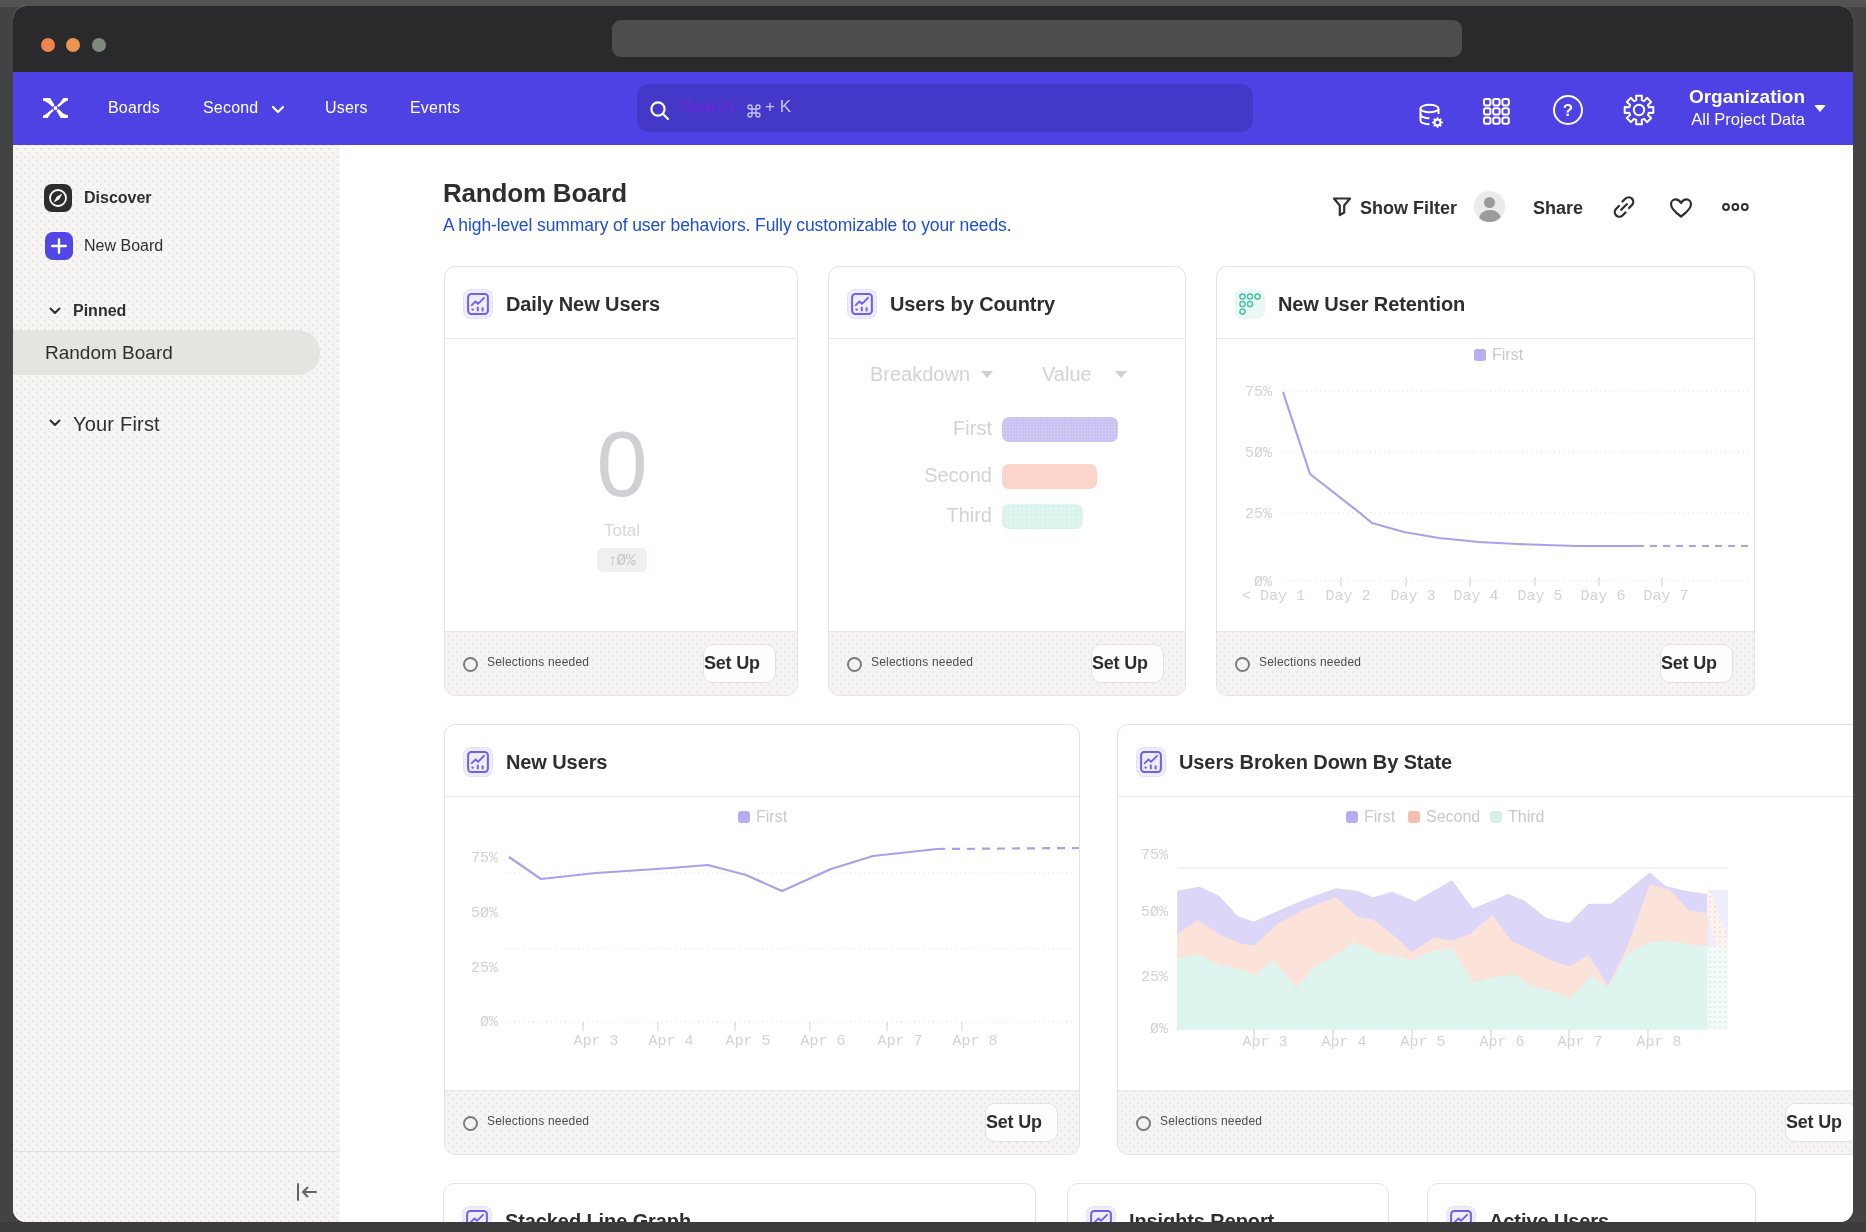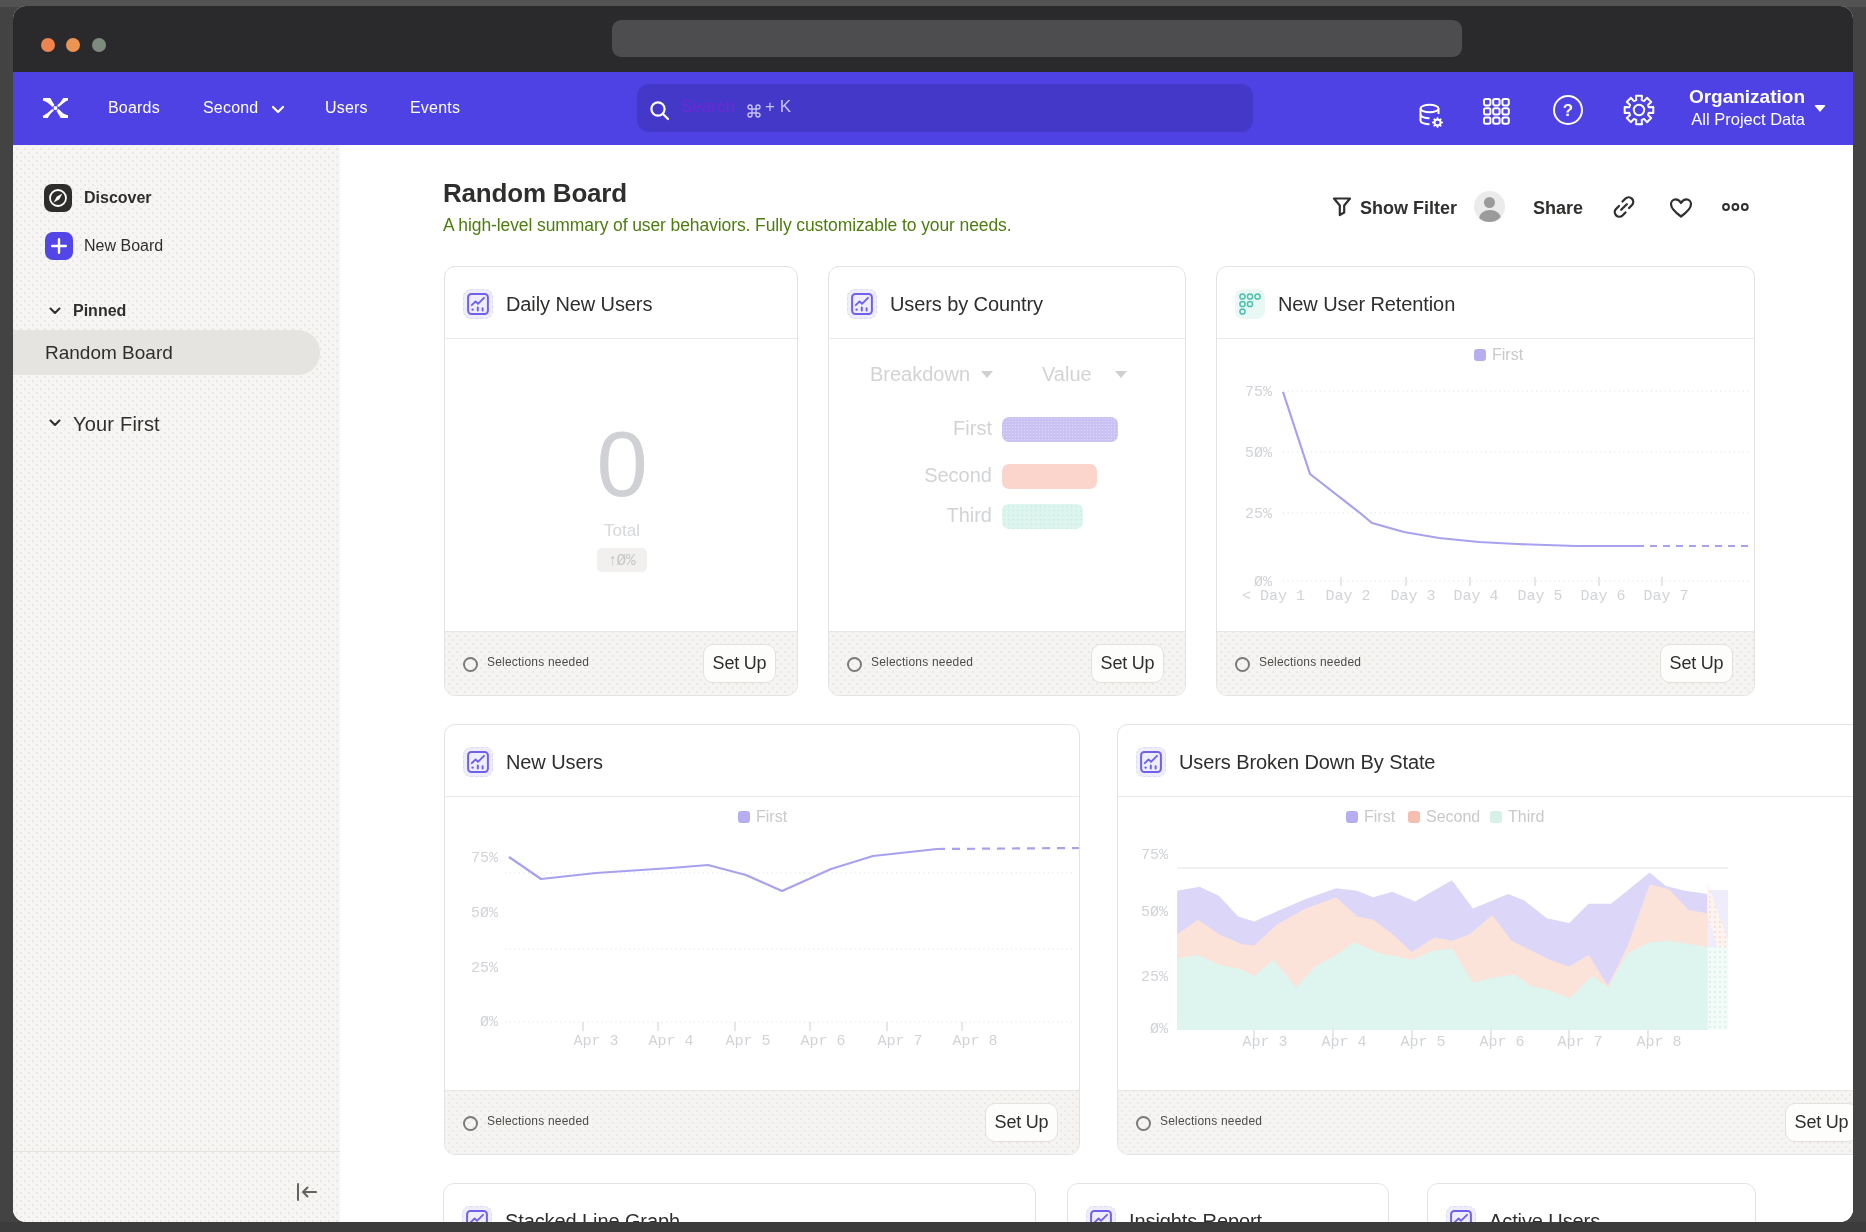--- a/index.html
+++ b/index.html
@@ -13,28 +13,28 @@
 #search{position:absolute;left:624px;top:78px;width:616px;height:48px;background:#4438c9;border-radius:12px}
 #searchtxt{position:absolute;left:668px;top:91px;color:#6d28d9;font-size:17px}
 #side{position:absolute;left:0;top:139px;width:327px;bottom:0;background:#f6f5f3;
  background-image:radial-gradient(circle,#eae7e2 .75px,rgba(0,0,0,0) 1px),radial-gradient(circle,#eae7e2 .75px,rgba(0,0,0,0) 1px);
  background-size:8px 8px;background-position:0 0,4px 4px}
 #main{position:absolute;left:327px;top:139px;right:0;bottom:0;background:#fff}
 .chip{position:absolute;width:30px;height:30px;border-radius:8px}
 .chip-purple{background:#efedfc;border:1px dashed #dedaf9}
 .card{position:absolute;background:#fff;border:1px solid #e4e3e1;border-radius:11px;overflow:hidden}
 .chead{position:absolute;left:0;top:0;right:0;height:72px;border-bottom:1px solid #eceae8}
-.ctitle{position:absolute;left:61px;top:26px;font-size:20px;font-weight:400;color:#2e2f2d;letter-spacing:-0.1px}
+.ctitle{position:absolute;left:61px;top:26px;font-size:20px;font-weight:700;color:#2e2f2d;letter-spacing:-0.1px}
 .cfoot{position:absolute;left:0;right:0;bottom:0;height:64px;background:#f5f4f2;border-top:1px solid #e8e7e5;
  background-image:radial-gradient(circle,#ebe8e4 .75px,rgba(0,0,0,0) 1px),radial-gradient(circle,#ebe8e4 .75px,rgba(0,0,0,0) 1px);
  background-size:8px 8px;background-position:0 0,4px 4px}
 .selcirc{position:absolute;left:18px;top:25px;width:15px;height:15px;border:2px solid #7b7b79;border-radius:50%}
 .seltxt{position:absolute;left:42px;top:23px;font-size:12px;color:#4c4d4b;letter-spacing:.2px}
 .setup{position:absolute;right:21px;top:12px;width:73px;height:39px;background:#fdfdfc;border:1.5px solid #e3e1de;
- border-radius:10px;font-size:18px;font-weight:400;letter-spacing:-0.2px;color:#2e2f2d;text-align:center;line-height:36px}
+ border-radius:10px;font-size:18px;font-weight:700;letter-spacing:-0.2px;color:#2e2f2d;line-height:36px}
 .bar{position:absolute;height:25px;border-radius:7px}
 .rowlab{position:absolute;font-size:20px;color:#d2d3d5;text-align:right;width:120px}
 .ddl{font-size:20px;color:#d2d3d5;position:absolute}
 .caret{display:inline-block;width:0;height:0;border-left:6px solid rgba(0,0,0,0);border-right:6px solid rgba(0,0,0,0);border-top:7px solid #cfd0d2;position:absolute}
 svg{display:block}
 .abs{position:absolute}
 </style></head><body>
 <div class="abs" style="left:0;top:0;width:1866px;height:7px;background:#535353"></div>
 <div class="abs" style="left:0;top:1222px;width:1866px;height:10px;background:#3c3c3c"></div>
 <div id="win">
@@ -123,21 +123,21 @@
       <path d="M1.5 1.5 L6 6 L10.5 1.5" stroke="#2e2f2d" stroke-width="2" stroke-linecap="round" stroke-linejoin="round"></path>
     </svg>
 <div class="abs" style="left:60px;top:407px;font-size:20px;font-weight:400;color:#2e2f2d;letter-spacing:.2px">Your First</div>
 <div class="abs" style="left:0;top:1145px;width:327px;height:1px;background:#e5e4e1"></div>
 <svg class="abs" style="left:282px;top:1176px" width="24" height="20" viewBox="0 0 24 20" fill="none">
       <path d="M3 2 V18" stroke="#63635f" stroke-width="2" stroke-linecap="round"></path>
       <path d="M21 10 H8 M12.5 5.5 L8 10 L12.5 14.5" stroke="#63635f" stroke-width="2" stroke-linecap="round" stroke-linejoin="round"></path>
     </svg>
 <div id="main"></div>
 <div class="abs" style="left:430px;top:172px;font-size:26px;font-weight:700;color:#2e2f2d;letter-spacing:-0.2px">Random Board</div>
-<div class="abs" style="left:430px;top:209px;font-size:17.5px;color:#4d7c0f;letter-spacing:-0.1px">A high-level summary of user behaviors. Fully customizable to your needs.</div>
+<div class="abs" style="left:430px;top:209px;font-size:17.5px;color:#1d4ed8;letter-spacing:-0.1px">A high-level summary of user behaviors. Fully customizable to your needs.</div>
 <svg class="abs" style="left:1319px;top:190px" width="20" height="22" viewBox="0 0 20 22" fill="none">
       <path d="M2 2.5 H18 L12.2 9.5 V16.5 L7.8 19 V9.5 Z" stroke="#2f302e" stroke-width="2.2" stroke-linejoin="round"></path>
     </svg>
 <div class="abs" style="left:1347px;top:192px;font-size:18px;font-weight:600;color:#2f302e">Show Filter</div>
 <div class="abs" style="left:1461px;top:185px;width:31px;height:31px;border-radius:50%;background:#ebebeb;overflow:hidden">
       <div class="abs" style="left:10px;top:6px;width:11px;height:11px;border-radius:50%;background:#9b9b9b"></div>
       <div class="abs" style="left:4.5px;top:19px;width:22px;height:17px;border-radius:50%;background:#9b9b9b"></div>
     </div>
 <div class="abs" style="left:1520px;top:192px;font-size:18px;font-weight:600;color:#2f302e">Share</div>
 <svg class="abs" style="left:1598px;top:188px" width="26" height="26" viewBox="0 0 26 26" fill="none">

